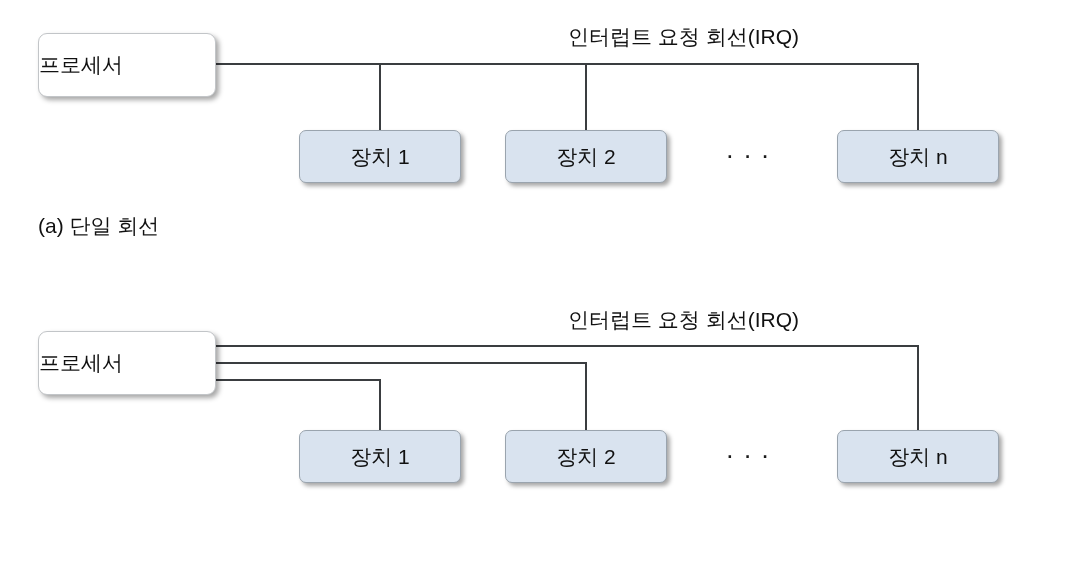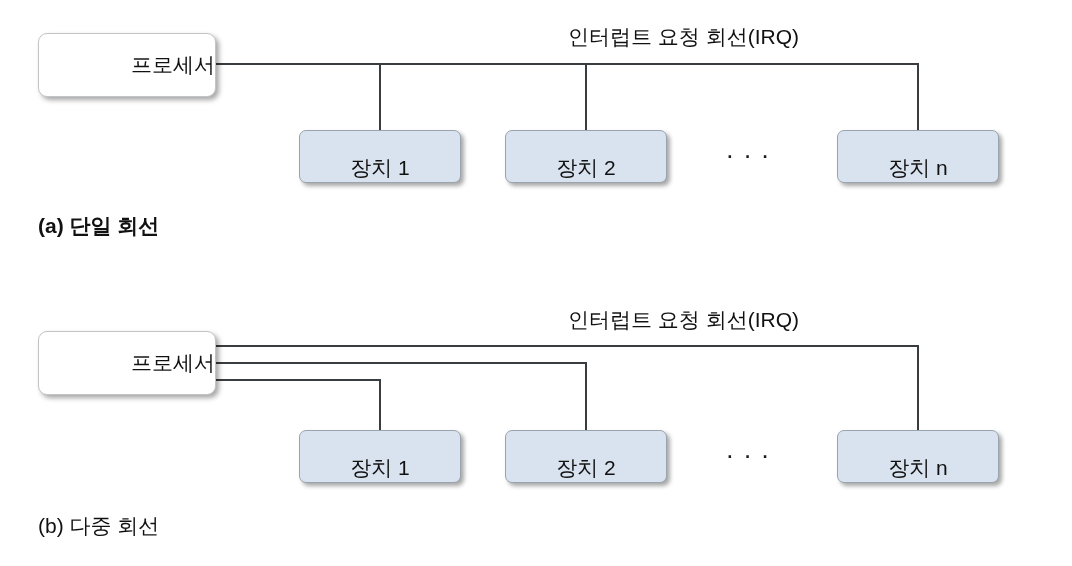--- a/index.html
+++ b/index.html
@@ -28,35 +28,35 @@
     position: absolute;
     left: 38px;
     width: 178px;
     height: 64px;
     background: #ffffff;
     border: 1.5px solid #c2c5c8;
     border-radius: 9px;
     box-shadow: 3px 3px 5px rgba(0,0,0,0.35);
     display: flex;
     align-items: center;
-    justify-content: flex-end;
+    justify-content: flex-start;
     font-size: 21px;
     box-sizing: border-box;
     z-index: 2;
   }
   .device-box {
     position: absolute;
     width: 162px;
     height: 53px;
     background: #d9e3ef;
     border: 1.3px solid #9aa4ae;
     border-radius: 7px;
     box-shadow: 3px 3px 4px rgba(0,0,0,0.35);
     display: flex;
-    align-items: flex-end;
+    align-items: center;
     justify-content: center;
     font-size: 21px;
     box-sizing: border-box;
     z-index: 2;
   }
   .hline {
     position: absolute;
     height: 2px;
     background: #3a3d40;
     z-index: 1;
@@ -105,21 +105,21 @@
     <span>장치 1</span>
   </div>
   <div class="device-box" style="left:505px; top:130px;">
     <span>장치 2</span>
   </div>
   <div class="ellipsis" style="left:702px; top:140px;">···</div>
   <div class="device-box" style="left:837px; top:130px;">
     <span>장치 n</span>
   </div>
 
-  <div class="caption" style="top:212px;font-weight:bold;">(a) 단일 회선</div>
+  <div class="caption" style="top:212px;">(a) 단일 회선</div>
 
   <div class="irq-label" style="left:379px; top:306px;">인터럽트 요청 회선(IRQ)</div>
 
   <div class="processor-box" style="top:331px;">
     <span>프로세서</span>
   </div>
 
   <div class="hline" style="left:216px; top:345px; width:703px;"></div>
   <div class="vline" style="left:917px; top:345px; height:85px;"></div>
 
@@ -133,15 +133,14 @@
     <span>장치 1</span>
   </div>
   <div class="device-box" style="left:505px; top:430px;">
     <span>장치 2</span>
   </div>
   <div class="ellipsis" style="left:702px; top:440px;">···</div>
   <div class="device-box" style="left:837px; top:430px;">
     <span>장치 n</span>
   </div>
 
-  <div class="caption" style="top:512px;">(b) 다중 회선</div>
 
 </div>
 
 </body></html>

